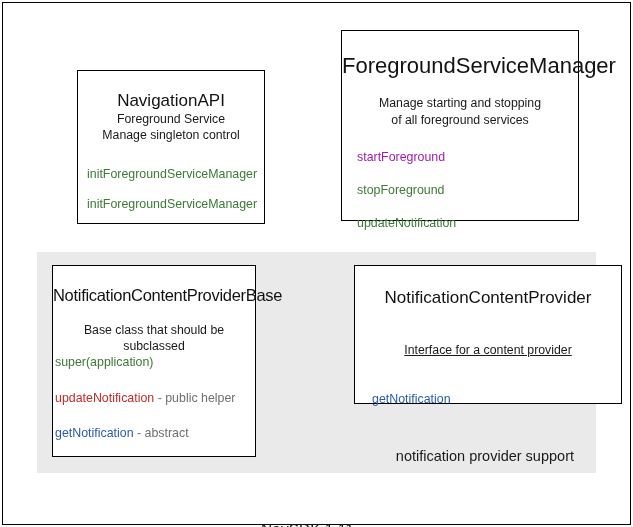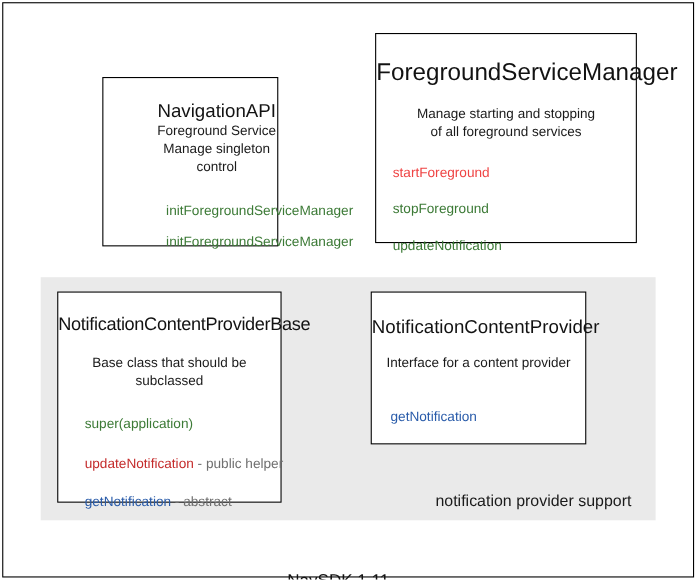--- a/index.html
+++ b/index.html
@@ -55,42 +55,41 @@
 
   
   .class-box {
     position: absolute;
     background: #ffffff;
     border: 1.6px solid #000000;
     box-sizing: border-box;
   }
 
   .box-navigation-api {
-    left: 93px;
+    left: 77px;
     top: 70px;
-    width: 160px;
+    width: 188px;
     height: 154px;
-    padding-left: 48px;
   }
   .box-foreground-service-manager {
     left: 341px;
     top: 30px;
     width: 238px;
     height: 191px;
   }
   .box-provider-base {
     left: 52px;
     top: 265px;
     width: 204px;
     height: 192px;
   }
   .box-provider-interface {
-    left: 337px;
+    left: 354px;
     top: 265px;
-    width: 196px;
+    width: 268px;
     height: 139px;
   }
 
   .class-title {
     text-align: center;
     font-size: 17px;
     color: #121212;
     line-height: 1.15;
     white-space: nowrap;
   }
@@ -129,25 +128,25 @@
   .box-navigation-api .method-list { margin-top: 24px; padding-left: 9px; }
   .box-navigation-api .method-item { margin-bottom: 15px; }
 
   .box-foreground-service-manager .class-title { margin-top: 22px; }
   .box-foreground-service-manager .class-desc  { margin-top: 17px; }
   .box-foreground-service-manager .method-list { margin-top: 22px; padding-left: 15px; }
   .box-foreground-service-manager .method-item { margin-bottom: 18px; }
 
   .box-provider-base .class-title { margin-top: 20px; }
   .box-provider-base .class-desc  { margin-top: 17px; }
-  .box-provider-base .method-list { margin-top: 23px; padding-left: 24px; }
+  .box-provider-base .method-list { padding-left: 2px; }
   .box-provider-base .method-item { margin-bottom: 21px; }
 
   .box-provider-interface .class-title { margin-top: 22px; }
-  .box-provider-interface .class-desc  { margin-top: 14px; }
+  .box-provider-interface .class-desc  { margin-top: 34px; text-decoration: underline; }
   .box-provider-interface .method-list { margin-top: 34px; padding-left: 17px; }
   .box-provider-interface .method-item { margin-bottom: 10px; }
 
   
   .footer-caption {
     position: absolute;
     left: 0;
     top: 492px;
     width: 615px;
     text-align: center;
@@ -184,21 +183,21 @@
   </div>
 
   <div class="class-box box-foreground-service-manager">
     <div class="class-title">ForegroundServiceManager</div>
     <div class="class-desc">
       <div>Manage starting and stopping</div>
       <div>of all foreground services</div>
     </div>
     <ul class="method-list">
       <li class="method-item">
-        <span class="method-name" style="color: #ef4444;">startForeground</span><span class="method-note"></span>
+        <span class="method-name" style="color: #a21caf;">startForeground</span><span class="method-note"></span>
       </li>
       <li class="method-item">
         <span class="method-name" style="color: rgb(60, 122, 54);">stopForeground</span><span class="method-note"></span>
       </li>
       <li class="method-item">
         <span class="method-name" style="color: rgb(60, 122, 54);">updateNotification</span><span class="method-note"></span>
       </li>
     </ul>
   </div>
 

